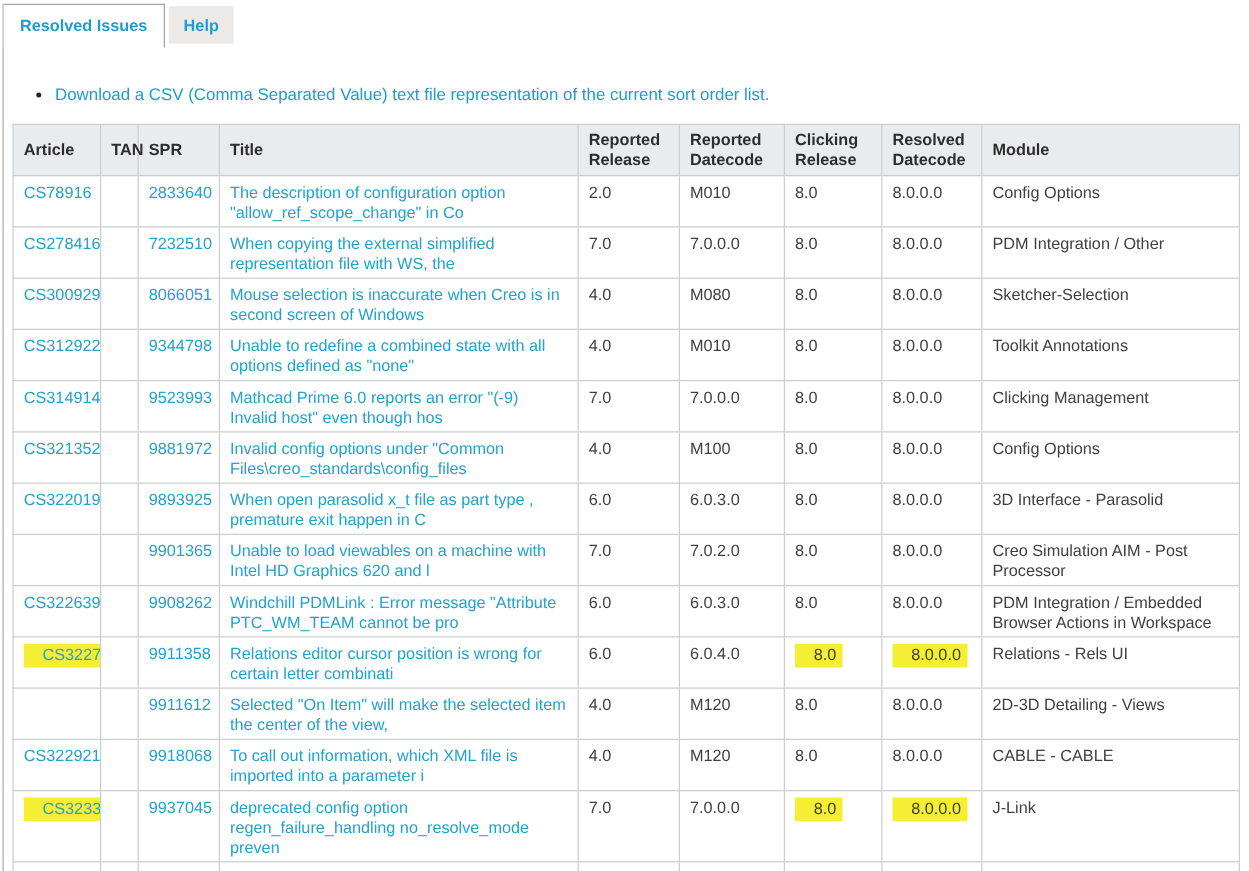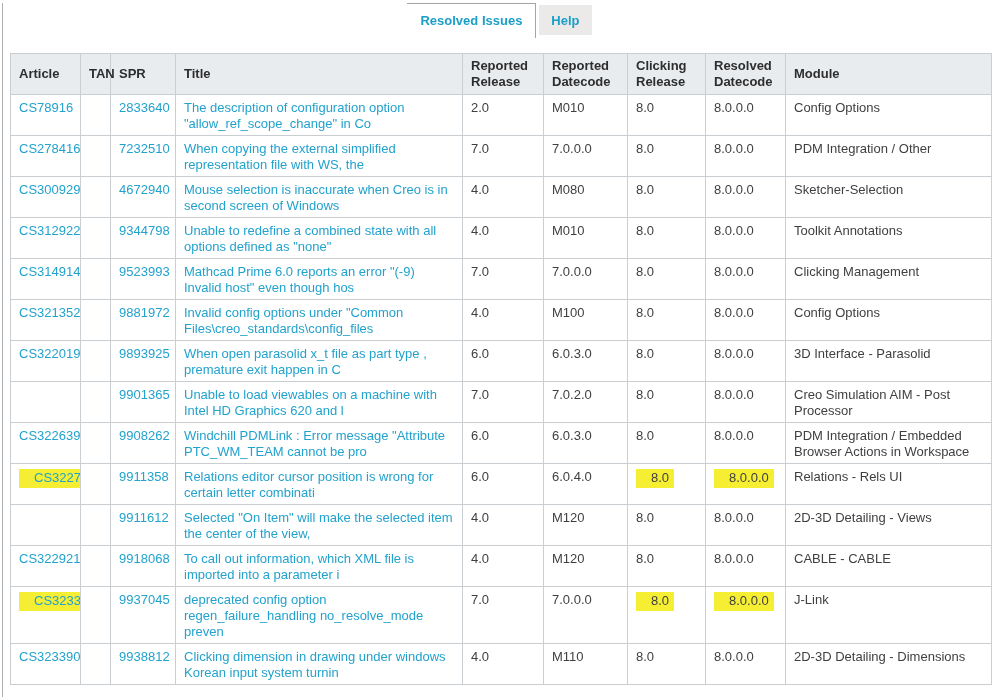--- a/index.html
+++ b/index.html
@@ -9,21 +9,21 @@
     overflow: hidden;
     background: #ffffff;
     font-family: "Liberation Sans", "DejaVu Sans", sans-serif;
   }
   .page {
     margin: 3px 0 0 2px;
     height: 694px;
     border-left: 1px solid #b0b0b0;
   }
   
-  .tabbar { display: flex; align-items: flex-start; justify-content: center; }
+  .tabbar { display: flex; align-items: flex-start; }
   .tab {
     background: #eceae8;
     color: #1b9ec9;
     font-weight: bold;
     font-size: 13px;
     padding: 8px 12px 7px;
     margin-top: 2px;
     margin-right: 3px;
     cursor: pointer;
     white-space: nowrap;
@@ -81,20 +81,25 @@
 </head>
 <body>
 
 <div class="page">
 
   <div class="tabbar">
       <div class="tab active">Resolved Issues</div>
       <div class="tab">Help</div>
     </div>
 
+  <ul class="bullets">
+    <li>
+      <a href="#">Download a CSV (Comma Separated Value) text file representation of the current sort order list.</a>
+    </li>
+  </ul>
 
   <table class="issues">
     <colgroup>
       <col style="width:70px">
         <col style="width:30px">
         <col style="width:65px">
       <col style="width:287px">
         <col style="width:81px">
         <col style="width:84px">
       <col style="width:78px">
@@ -133,21 +138,21 @@
           <td><a href="#" class="cell-link"><span class="plain">When copying the external simplified representation file with WS, the</span></a></td>
           <td><span class="plain">7.0</span></td>
           <td><span class="plain">7.0.0.0</span></td>
           <td><span class="plain">8.0</span></td>
           <td><span class="plain">8.0.0.0</span></td>
           <td><span class="plain">PDM Integration / Other</span></td>
         </tr>
         <tr class="body-row">
           <td><a href="#" class="cell-link"><span class="plain">CS300929</span></a></td>
           <td></td>
-          <td><a href="#" class="cell-link"><span class="plain">4672940</span></a></td>
+          <td><a href="#" class="cell-link"><span class="plain">8066051</span></a></td>
           <td><a href="#" class="cell-link"><span class="plain">Mouse selection is inaccurate when Creo is in second screen of Windows</span></a></td>
           <td><span class="plain">4.0</span></td>
           <td><span class="plain">M080</span></td>
           <td><span class="plain">8.0</span></td>
           <td><span class="plain">8.0.0.0</span></td>
           <td><span class="plain">Sketcher-Selection</span></td>
         </tr>
         <tr class="body-row">
           <td><a href="#" class="cell-link"><span class="plain">CS312922</span></a></td>
           <td></td>

